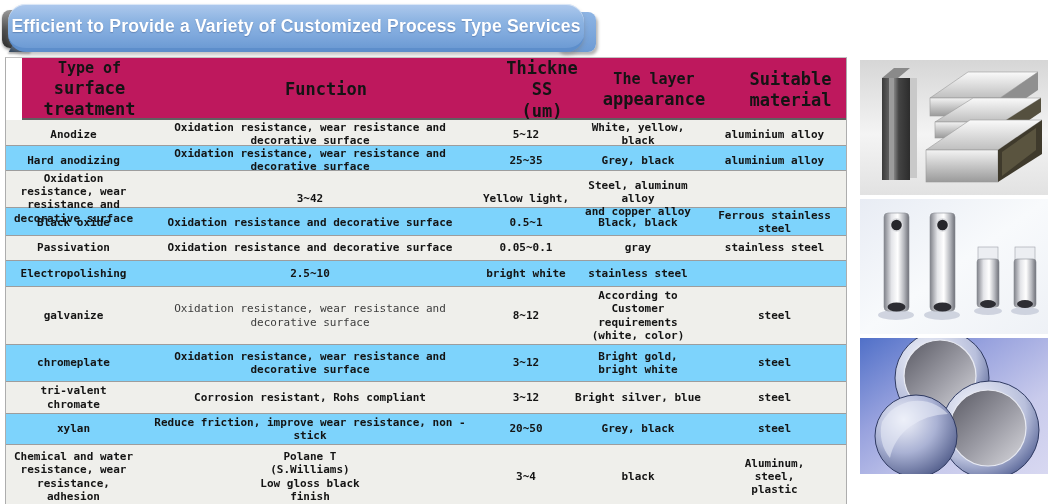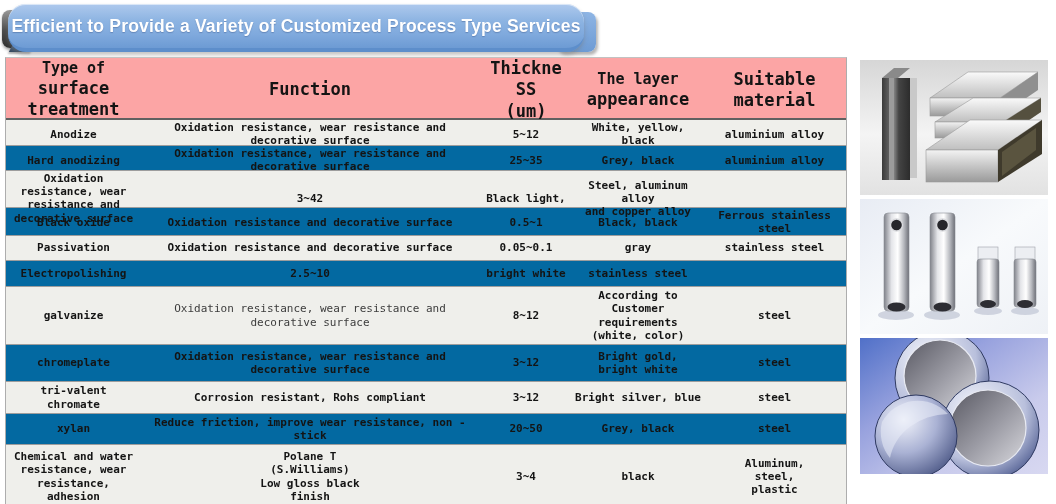--- a/index.html
+++ b/index.html
@@ -40,31 +40,31 @@
 
   
   .ptable{
     position:absolute;left:5px;top:57px;width:840px;
     border-left:1px solid #adadad;border-right:1px solid #adadad;
     border-bottom:2px solid #7c7c7c;border-top:1px solid #c2c2c2;
     color:#141414;
   }
   .thead{
     display:grid;grid-template-columns:135px 338px 94px 130px 143px;
-    height:62px;background:#fca5a5;border-bottom:2px solid #606060;
-    align-items:center;box-sizing:border-box;
+    height:62px;background:#be185d;border-bottom:2px solid #606060;
+    align-items:center;box-sizing:border-box;margin-left:16px;
   }
   .hcell{display:flex;flex-direction:column;align-items:center;justify-content:center;
     font-weight:bold;line-height:1.25;text-align:center;}
   .h-big{font-size:15px;}
   .h-small{font-size:17px;}
   .h-wide{word-spacing:14px;}
   .trow{
     display:grid;grid-template-columns:135px 338px 94px 130px 143px;
-    align-items:center;box-sizing:border-box;background:#0369a1;
+    align-items:center;box-sizing:border-box;background:#7dd3fc;
   }
   .trow + .trow{border-top:1px solid #9d9d9d;}
   .trow:nth-child(even){background:#efefeb;}
   .tcell{
     font-size:11px;font-weight:bold;text-align:center;line-height:1.2;
     white-space:pre-line;padding:1px 2px;
   }
   .tcell.light{font-weight:normal;color:#3c3c3c;}
 
   
@@ -120,21 +120,21 @@
   <div class="trow" style="height:25px">
     <div class="tcell">Hard anodizing</div>
     <div class="tcell">Oxidation resistance, wear resistance and decorative surface</div>
     <div class="tcell">25~35</div>
     <div class="tcell">Grey, black</div>
     <div class="tcell">aluminium alloy</div>
   </div>
   <div class="trow" style="height:37px">
     <div class="tcell">Oxidation resistance, wear resistance and decorative surface</div>
     <div class="tcell">3~42</div>
-    <div class="tcell">Black light,</div>
+    <div class="tcell">Yellow light,</div>
     <div class="tcell">Steel, aluminum alloy
 and copper alloy</div>
   </div>
   <div class="trow" style="height:28px">
     <div class="tcell">Black oxide</div>
     <div class="tcell">Oxidation resistance and decorative surface</div>
     <div class="tcell">0.5~1</div>
     <div class="tcell">Black, black</div>
     <div class="tcell">Ferrous stainless steel</div>
   </div>

